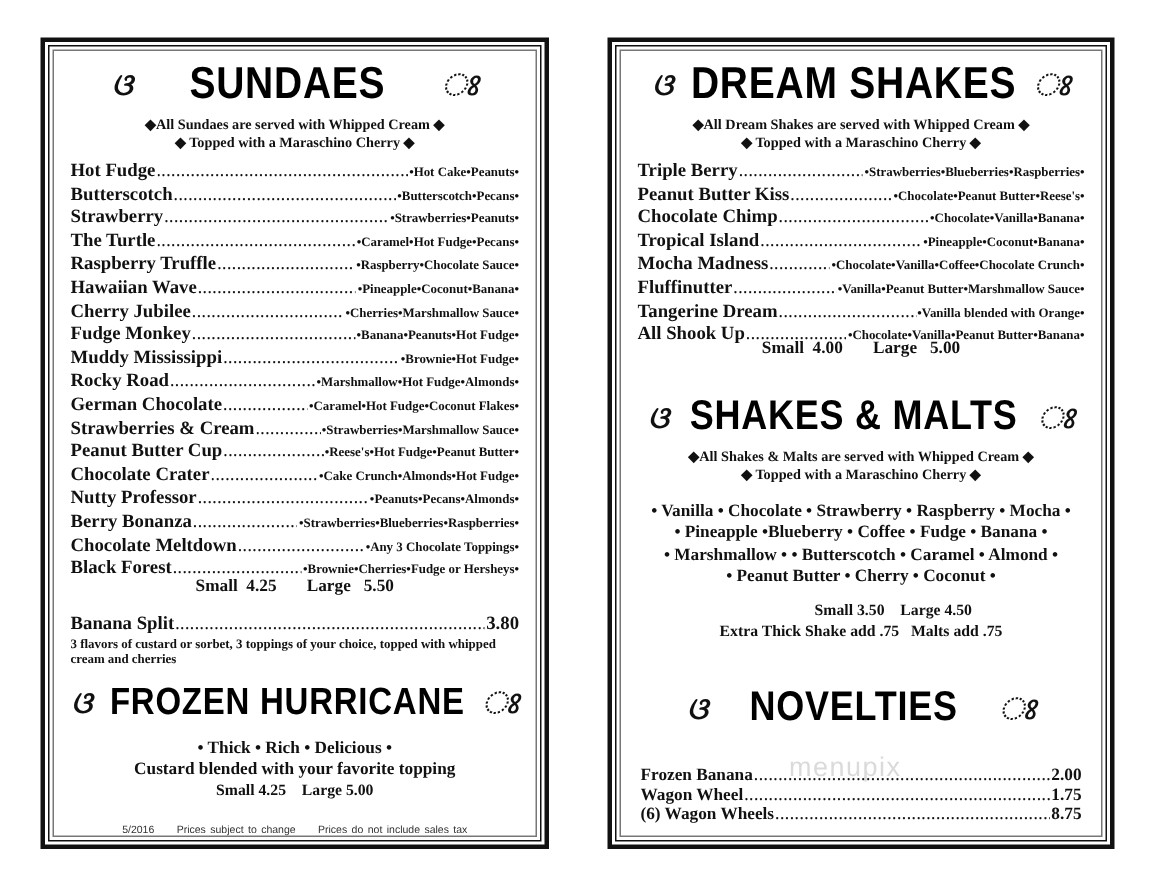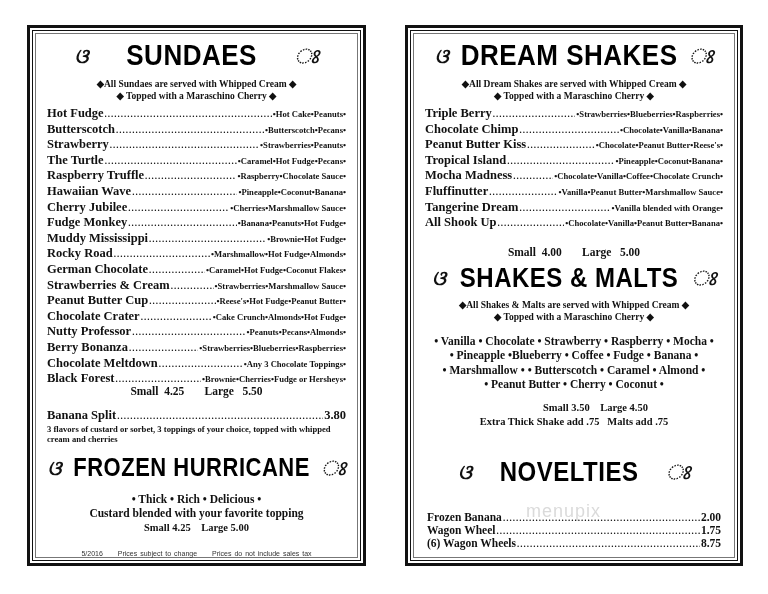--- a/index.html
+++ b/index.html
@@ -168,30 +168,30 @@
   <div class="note" style="top:50px;">◆All Dream Shakes are served with Whipped Cream ◆</div>
   <div class="note" style="top:62px;">◆ Topped with a Maraschino Cherry ◆</div>
 
   <div class="items" style="left:17px;right:17px;top:78px;">
     <div class="item">
         <span class="name">Triple Berry</span>
         <span class="dots"></span>
         <span class="desc">•Strawberries•Blueberries•Raspberries•</span>
       </div>
     <div class="item">
+        <span class="name">Peanut Butter Kiss</span>
+        <span class="dots"></span>
+        <span class="desc">•Chocolate•Peanut Butter•Reese's•</span>
+      </div>
+    <div class="item">
         <span class="name">Chocolate Chimp</span>
         <span class="dots"></span>
         <span class="desc">•Chocolate•Vanilla•Banana•</span>
       </div>
     <div class="item">
-        <span class="name">Peanut Butter Kiss</span>
-        <span class="dots"></span>
-        <span class="desc">•Chocolate•Peanut Butter•Reese's•</span>
-      </div>
-    <div class="item">
         <span class="name">Tropical Island</span>
         <span class="dots"></span>
         <span class="desc">•Pineapple•Coconut•Banana•</span>
       </div>
     <div class="item">
         <span class="name">Mocha Madness</span>
         <span class="dots"></span>
         <span class="desc">•Chocolate•Vanilla•Coffee•Chocolate Crunch•</span>
       </div>
     <div class="item">
@@ -204,21 +204,21 @@
         <span class="dots"></span>
         <span class="desc">•Vanilla blended with Orange•</span>
       </div>
     <div class="item">
         <span class="name">All Shook Up</span>
         <span class="dots"></span>
         <span class="desc">•Chocolate•Vanilla•Peanut Butter•Banana•</span>
       </div>
   </div>
 
-  <div class="center" style="top:218px;font-size:11.5px;white-space:pre;">Small  4.00       Large   5.00</div>
+  <div class="center" style="top:198px;font-size:11.5px;white-space:pre;">Small  4.00       Large   5.00</div>
 
   <div class="title-row" style="top:236px;">
     <span class="orn" style="margin-right:14px;">ଓ</span>
     <span class="title" style="font-size:24px;">SHAKES &amp; MALTS</span>
     <span class="orn" style="margin-left:14px;">ଃ</span>
   </div>
   <div class="note" style="top:271px;">◆All Shakes &amp; Malts are served with Whipped Cream ◆</div>
   <div class="note" style="top:283px;">◆ Topped with a Maraschino Cherry ◆</div>
 
   <div class="center" style="top:306px;font-size:11.5px;line-height:14.3px;">

